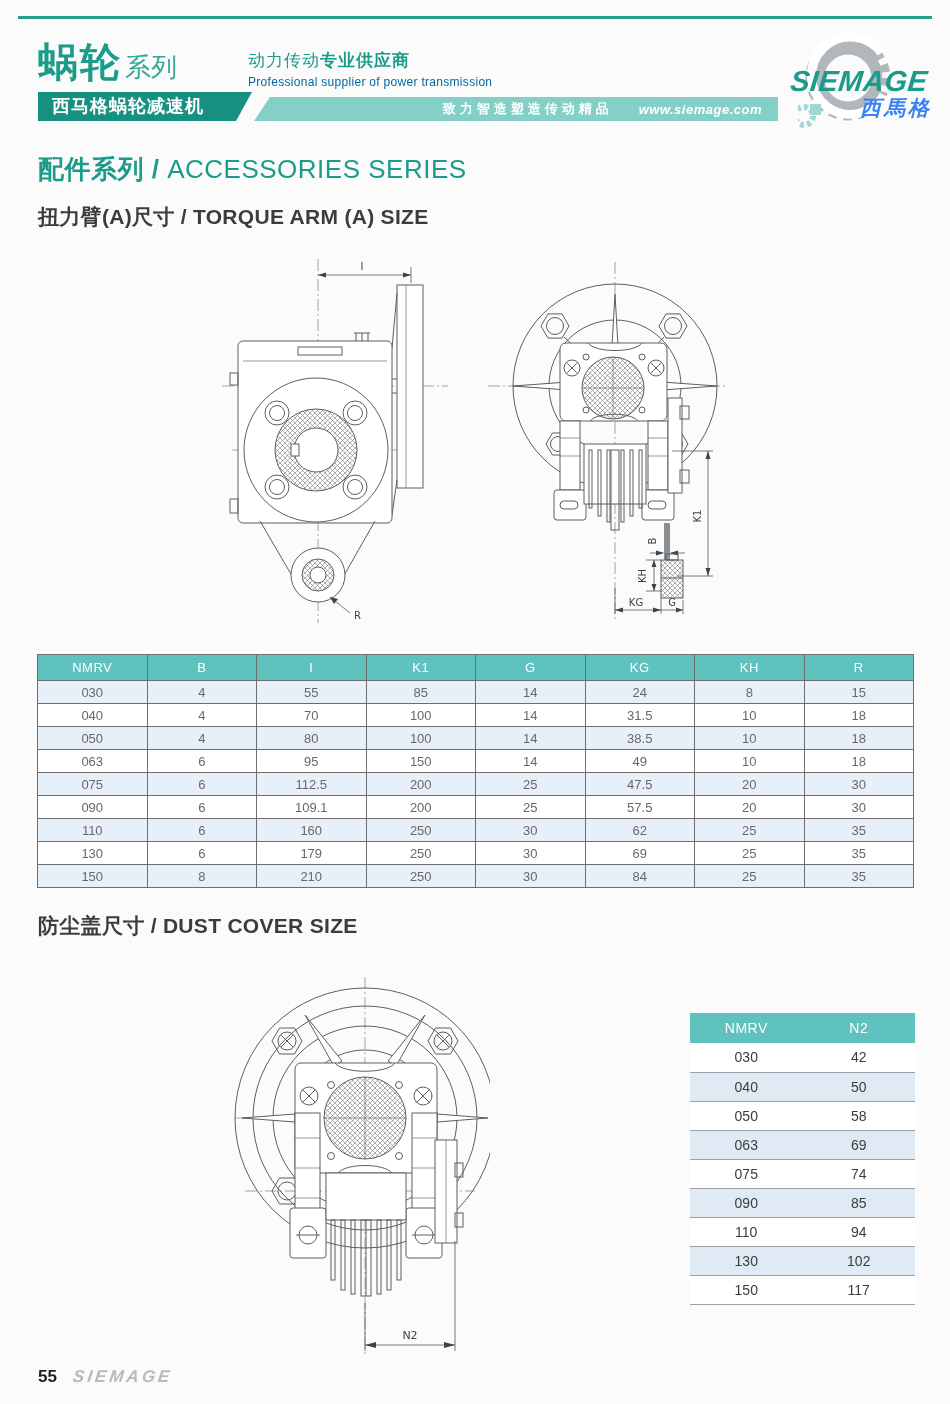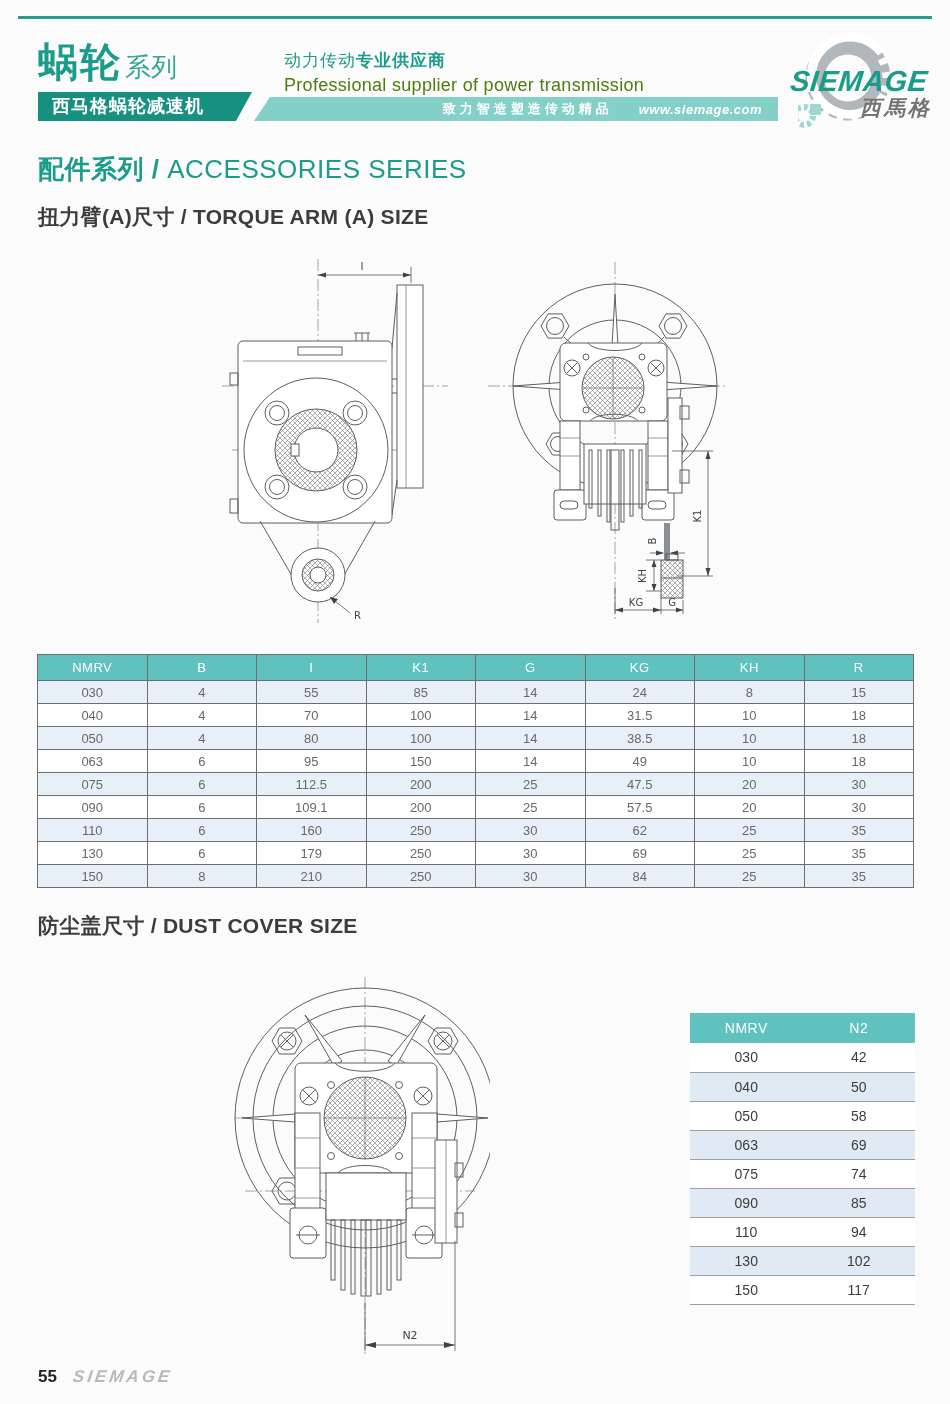--- a/index.html
+++ b/index.html
@@ -10,24 +10,24 @@
   }
   .abs { position:absolute; }
 
   
   .top-rule { left:18px; top:16px; width:914px; height:3px; background:#2a9e8e; }
 
   
   .series-title { left:38px; top:42px; display:flex; align-items:flex-end; gap:3px; }
   .series-zh { font-size:40px; font-weight:700; color:#1b9c8a; line-height:1; letter-spacing:2px;}
   .series-suffix { font-size:26px; font-weight:400; color:#35a793; line-height:1.1; }
-  .tagline { left:248px; top:49px;margin-left:36px; }
+  .tagline { left:248px; top:49px; }
   .tagline-zh { font-size:17px; color:#1b9c8a; letter-spacing:1px; }
   .tagline-zh b { font-weight:700; }
-  .tagline-en { font-size:18px; color:#4d7c0f; margin-top:3px; letter-spacing:0.3px;text-align:center; }
+  .tagline-en { font-size:12px; color:#0369a1; margin-top:3px; letter-spacing:0.3px;text-align:center; }
   .subtitle-box {
     left:38px; top:92px; height:29px; width:214px; background:#17907f; color:#fff;
     font-size:18px; font-weight:700; line-height:29px; padding-left:14px; letter-spacing:1px;
     clip-path:polygon(0 0, 100% 0, calc(100% - 16px) 100%, 0 100%);
   }
   .banner {
     left:240px; top:97px; height:24px; width:538px; background:#84d0c9; color:#fff;
     clip-path:polygon(30px 0, 100% 0, 100% 100%, 14px 100%);
     display:flex; align-items:center; justify-content:flex-end; gap:26px; padding-right:16px;
   }
@@ -36,21 +36,21 @@
 
   .logo { left:772px; top:24px; width:174px; height:102px; }
   .logo .gear { position:absolute; left:26px; top:4px; width:100px; height:100px; }
   .logo-text {
     position:absolute; left:0; top:41px; width:174px; text-align:center;
     font-size:29px; font-weight:800; font-style:italic; color:#1b9c8a;
     transform:skewX(-6deg); letter-spacing:0.5px;
   }
   .logo-zh {
     position:absolute; left:88px; top:70px; font-size:21px; font-style:italic;
-    color:#737373; letter-spacing:3px; font-weight:700;
+    color:#3b82f6; letter-spacing:3px; font-weight:700;
   }
 
   
   .section-title { left:38px; top:152px; font-size:26px; color:#1b9c8a; letter-spacing:0.5px; }
   .section-title .en { font-weight:400; }
   .sub-heading { font-size:21px; font-weight:700; color:#3c3c3c; letter-spacing:0.3px; }
   .h2a { left:38px; top:203px; }
   .h2b { left:38px; top:912px; }
 
   

